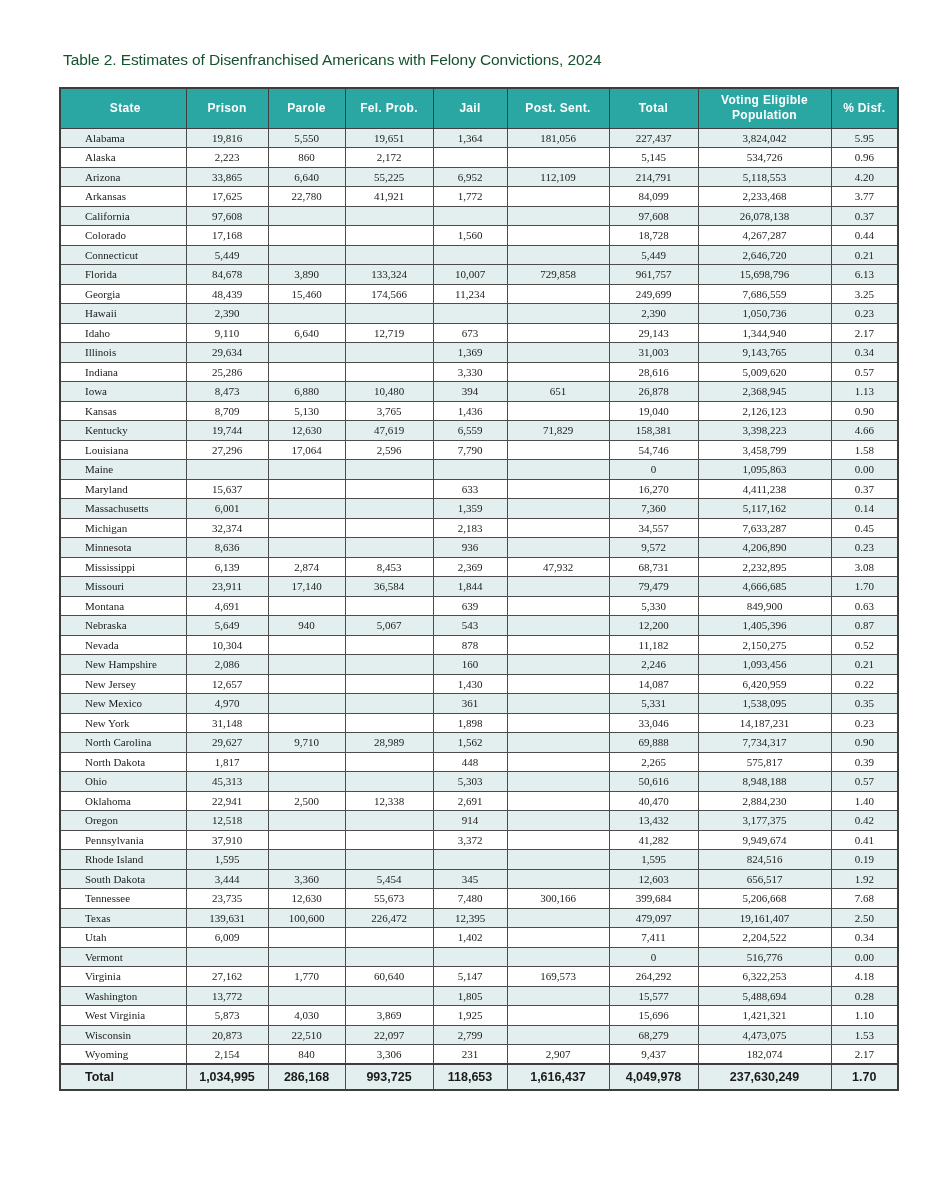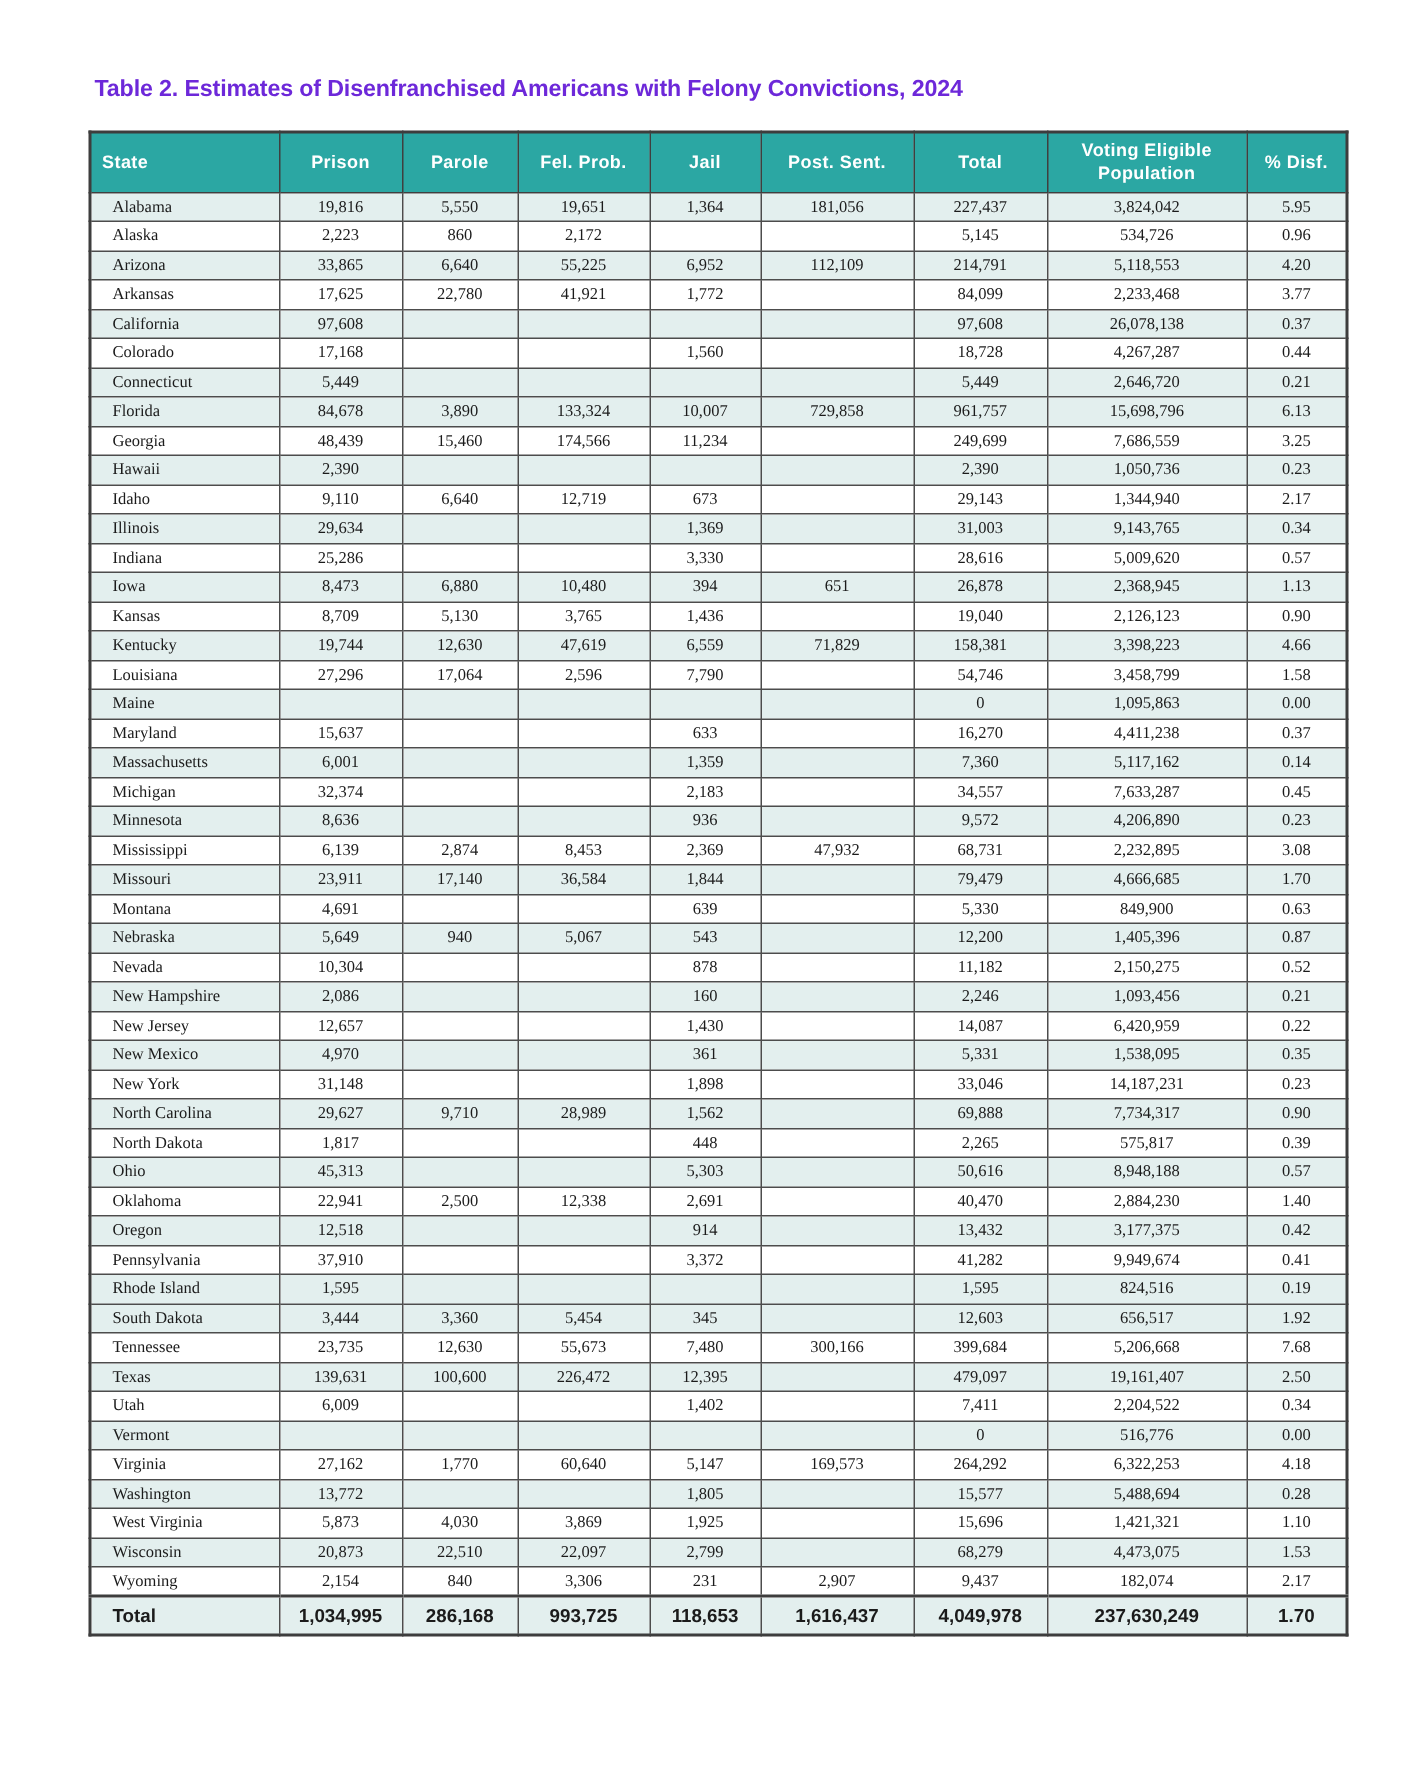--- a/index.html
+++ b/index.html
@@ -8,22 +8,22 @@
     position:relative;
     width:950px; height:1194px;
     background:#ffffff;
     font-family:"Liberation Sans", sans-serif;
     overflow:hidden;
   }
   .title {
     position:absolute;
     left:63px; top:51px;
     font-size:15.5px;
-    font-weight:bold;
-    color:#6d28d9;
+    font-weight:normal;
+    color:#14532d;
     letter-spacing:-0.1px;
   }
   table.data-table {
     position:absolute;
     left:59px; top:87px;
     width:838px;
     border-collapse:collapse;
     table-layout:fixed;
     border:2px solid #3d3d3d;
   }
@@ -33,35 +33,35 @@
     font-size:12px;
     font-weight:bold;
     letter-spacing:0.3px;
     text-align:center;
     vertical-align:middle;
     height:40px;
     padding:2px 3px;
     border:1px solid #3f3f3f;
     line-height:1.25;
   }
-  th.col-state { text-align:left; padding-left:7px; }
+  th.col-state { text-align:center; padding-left:7px; }
   td {
     border:1px solid #4c4c4c;
     font-family:"Liberation Serif", serif;
     font-size:11px;
     color:#1b1b1b;
     text-align:center;
     vertical-align:middle;
     height:19.5px;
     padding:0 3px;
     background:#ffffff;
     white-space:nowrap;
     overflow:hidden;
   }
-  td.state { text-align:left; padding-left:14px; }
+  td.state { text-align:left; padding-left:24px; }
   tr.shaded td { background:#e3efee; }
   tr.total-row td {
     background:#e3efee;
     font-family:"Liberation Sans", sans-serif;
     font-weight:bold;
     font-size:12.5px;
     height:26px;
     border-top:2px solid #3d3d3d;
   }
 </style>

